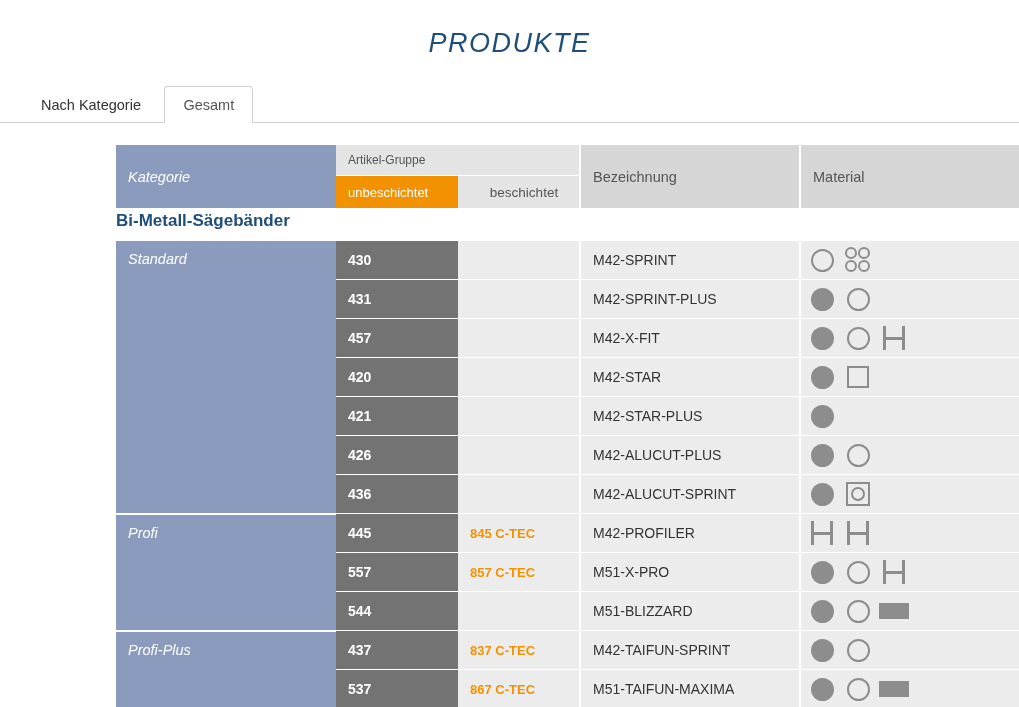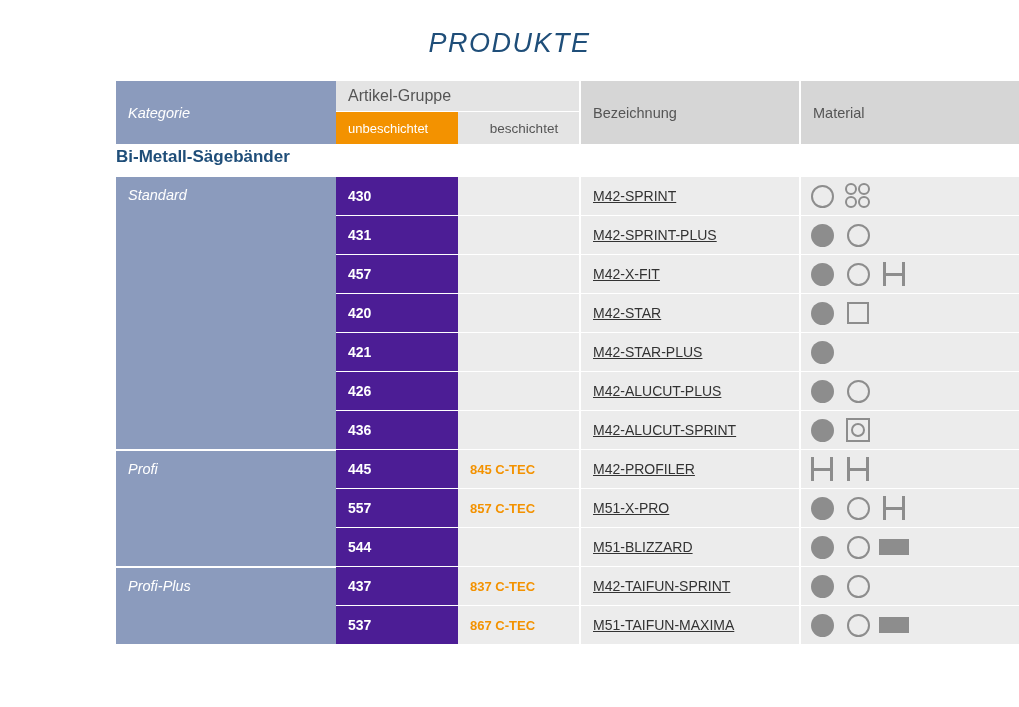--- a/index.html
+++ b/index.html
@@ -78,21 +78,21 @@
     font-style: italic;
     font-size: 14.5px;
     padding: 0 0 0 12px;
     height: 58px;
     vertical-align: middle;
     border: none;
   }
   .hdr-group-top {
     background: #e4e4e4;
     color: #555555;
-    font-size: 16px;
+    font-size: 12px;
     height: 28px;
     padding-left: 12px;
     vertical-align: middle;
     border-bottom: 1px solid #ffffff;
   }
   .hdr-unb {
     background: #f39200;
     color: #ffffff;
     font-size: 13px;
     height: 30px;
@@ -131,21 +131,21 @@
     color: #ffffff;
     font-style: italic;
     font-size: 14.5px;
     vertical-align: top;
     padding: 10px 0 0 12px;
     border-bottom: 2px solid #ffffff;
     margin-left: 17px;
   }
   
   td.num-orange {
-    background: #4c1d95;
+    background: #737373;
     color: #ffffff;
     font-weight: bold;
     font-size: 14px;
     padding-left: 12px;
     height: 36px;
     border-bottom: 1px solid #ffffff;
   }
   td.num-coated {
     background: #ececec;
     color: #f39200;
@@ -157,21 +157,20 @@
   }
   td.num-coated.empty { color: transparent; }
   td.bezeichnung {
     background: #ececec;
     color: #333333;
     font-size: 14px;
     padding-left: 12px;
     height: 36px;
     border-bottom: 1px solid #ffffff;
     border-left: 2px solid #ffffff;
-    text-decoration: underline;
   }
   td.material {
     background: #ececec;
     height: 36px;
     border-bottom: 1px solid #ffffff;
     border-left: 2px solid #ffffff;
     padding: 0 0 0 6px;
   }
   .mat-icons {
     display: flex;
@@ -249,20 +248,24 @@
     box-sizing: border-box;
   }
 </style>
 </head>
 <body>
 
 <div id="page">
 
   <div class="page-title">PRODUKTE</div>
 
+  <div class="tabs">
+    <div class="tab">Nach Kategorie</div>
+    <div class="tab active">Gesamt</div>
+  </div>
 
   <div class="table-wrap">
     <table class="products">
       <colgroup>
         <col class="c-kat">
           <col class="c-unb">
           <col class="c-bes">
           <col class="c-bez">
           <col class="c-mat">
       </colgroup>

